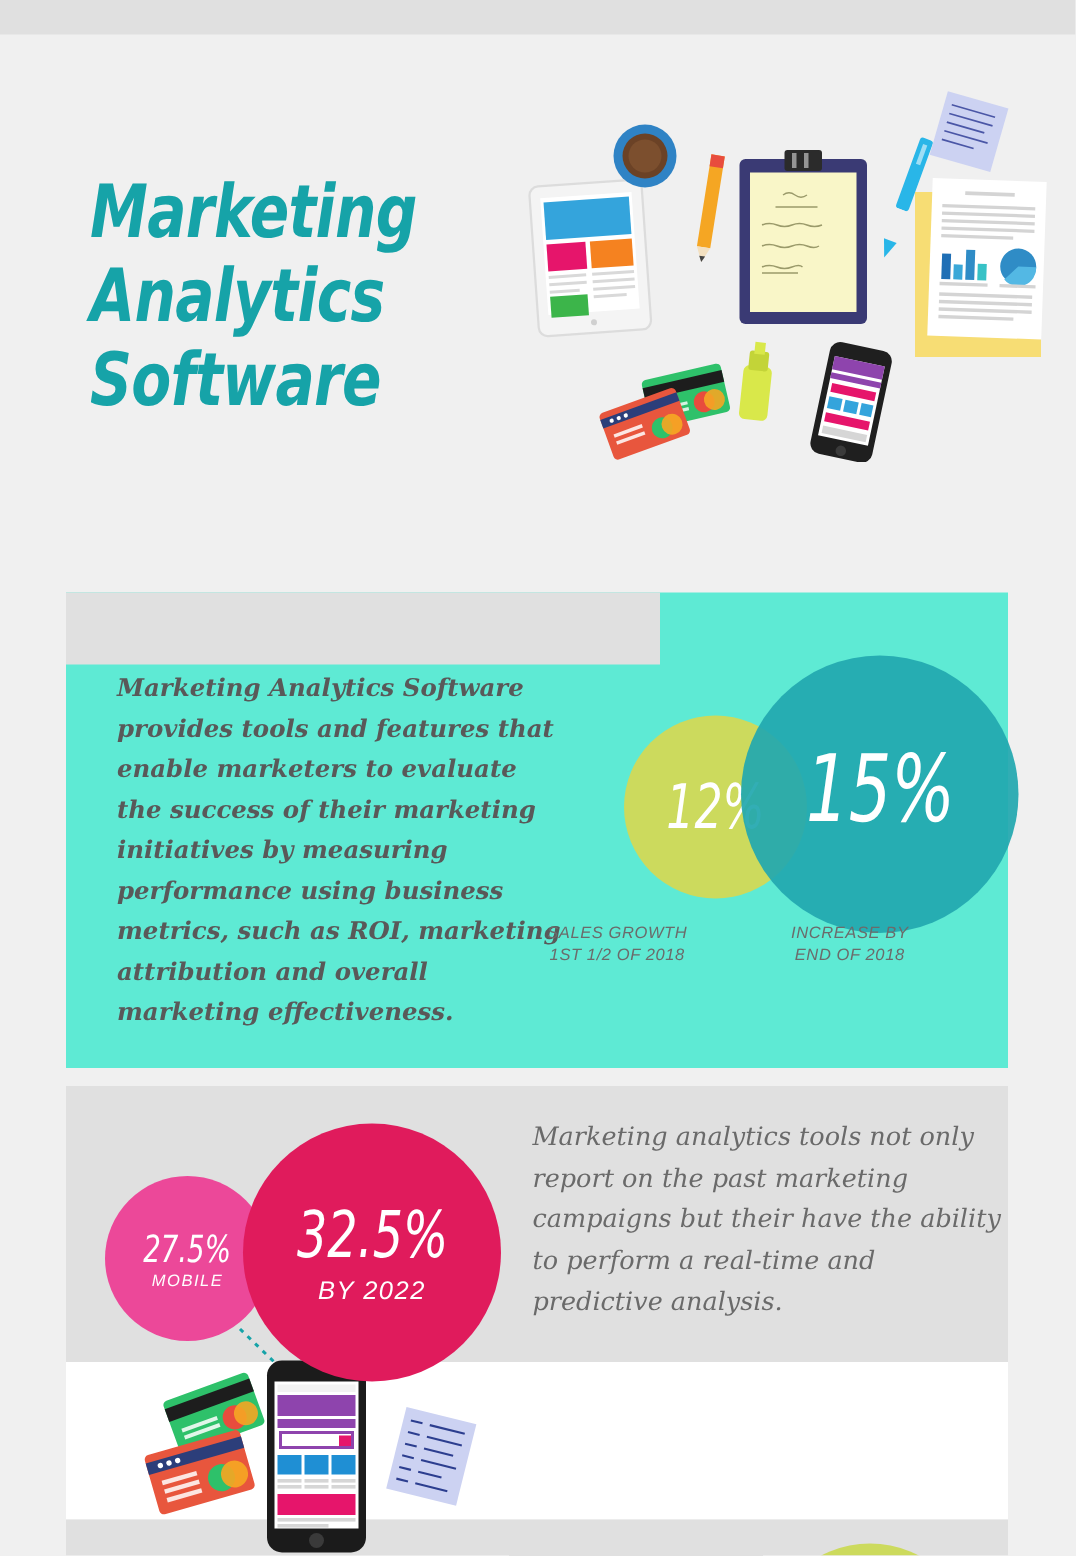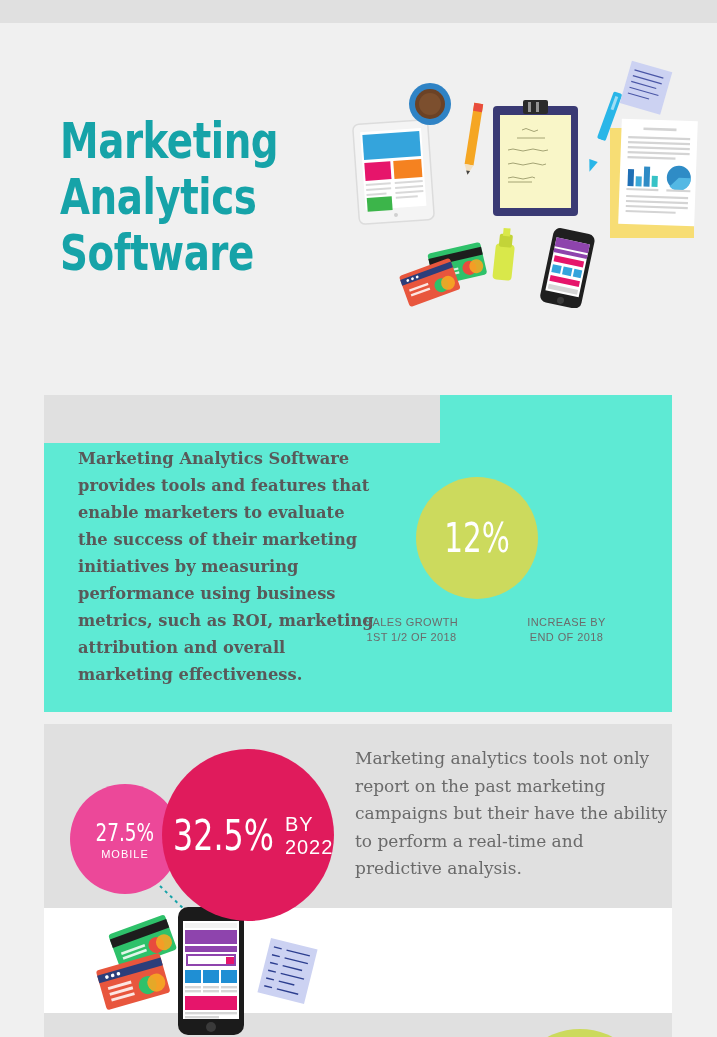--- a/index.html
+++ b/index.html
@@ -2,21 +2,21 @@
 <html><head>
 <meta charset="utf-8">
 <style>
   * { box-sizing: border-box; margin: 0; padding: 0; }
   html, body {
     width: 717px; height: 1037px;
     font-family: "Liberation Sans", sans-serif;
     background: #f0f0f0;
     overflow: hidden;
   }
-  #page { position: relative; width: 717px; height: 1037px; background: #f0f0f0; }
+  #page { position: relative; width: 717px; height: 1037px; background: #f0f0f0; font-style: italic; }
 
   .topband { position: absolute; left: 0; top: 0; width: 717px; height: 23px; background: #e0e0e0; }
 
   
   .hero-title {
     position: absolute; left: 60px; top: 114px; width: 300px;
     font-family: "DejaVu Sans Condensed", "Liberation Sans Narrow", "Liberation Sans", sans-serif;
     font-weight: 700; font-size: 49px; line-height: 56px;
     color: #16a3a8; letter-spacing: -0.5px;
     font-stretch: condensed;
@@ -57,29 +57,29 @@
     font-weight: 400; font-size: 17px; line-height: 27.5px; color: #6a6a6a;
   }
   .panel3 { position: absolute; left: 44px; top: 908px; width: 628px; height: 105px; background: #ffffff; }
   .panel4 { position: absolute; left: 44px; top: 1013px; width: 628px; height: 24px; background: #e0e0e0; overflow: hidden; }
   .bottom-green { position: absolute; left: 466px; top: 16px; width: 140px; height: 140px; border-radius: 50%; background: #ccda5d; }
 
   .pink-wrap { position: absolute; left: 44px; top: 724px; width: 628px; height: 313px; }
   .circ-pink-sm { position: absolute; left: 26px; top: 60px; width: 110px; height: 110px; border-radius: 50%;
     background: #ec4899; display: flex; flex-direction: column; align-items: center; justify-content: center; }
   .circ-pink-lg { position: absolute; left: 118px; top: 25px; width: 172px; height: 172px; border-radius: 50%;
-    background: #e01b5c; display: flex; flex-direction: row; align-items: center; justify-content: center; }
+    background: #e01b5c; display: flex; flex-direction: column; align-items: center; justify-content: center; }
   .pct-275 { color: #fff; font-size: 25px;
     font-family: "DejaVu Sans Condensed","Liberation Sans Narrow","Liberation Sans",sans-serif;
     font-stretch: condensed; transform: scaleX(0.82); }
   .lab-mobile { color: #fff; font-size: 11px; letter-spacing: 1px; margin-top: 1px; }
   .pct-325 { color: #fff; font-size: 43px;
     font-family: "DejaVu Sans Condensed","Liberation Sans Narrow","Liberation Sans",sans-serif;
     font-stretch: condensed; transform: scaleX(0.82); }
-  .lab-2022 { color: #fff; font-size: 20px; letter-spacing: 1px; margin-top: 2px; }
+  .lab-2022 { color: #fff; font-size: 17px; letter-spacing: 1px; margin-top: 2px; }
   .dots { position: absolute; left: 114px; top: 160px; }
   .phone-illus { position: absolute; left: 34px; top: 175px; width: 260px; height: 140px; }
 </style>
 </head>
 <body>
 
 <div id="page">
 
   <div class="topband"></div>
 
@@ -229,20 +229,23 @@
   </svg>
 
   <div class="panel1">
     <div class="panel1-grayblock"></div>
 
     <div class="panel1-text">Marketing Analytics Software provides tools and features that enable marketers to evaluate the success of their marketing initiatives by measuring performance using business metrics, such as ROI, marketing attribution and overall marketing effectiveness.</div>
 
     <div class="venn">
       <div class="circ circ-green">
         <span class="pct-12">12%</span>
+      </div>
+      <div class="circ circ-teal">
+        <span class="pct-15">15%</span>
       </div>
       <div class="venn-labels">
         <div class="venn-lab a">
           <div>SALES GROWTH</div>
           <div>1ST 1/2 OF 2018</div>
         </div>
         <div class="venn-lab b">
           <div>INCREASE BY</div>
           <div>END OF 2018</div>
         </div>

